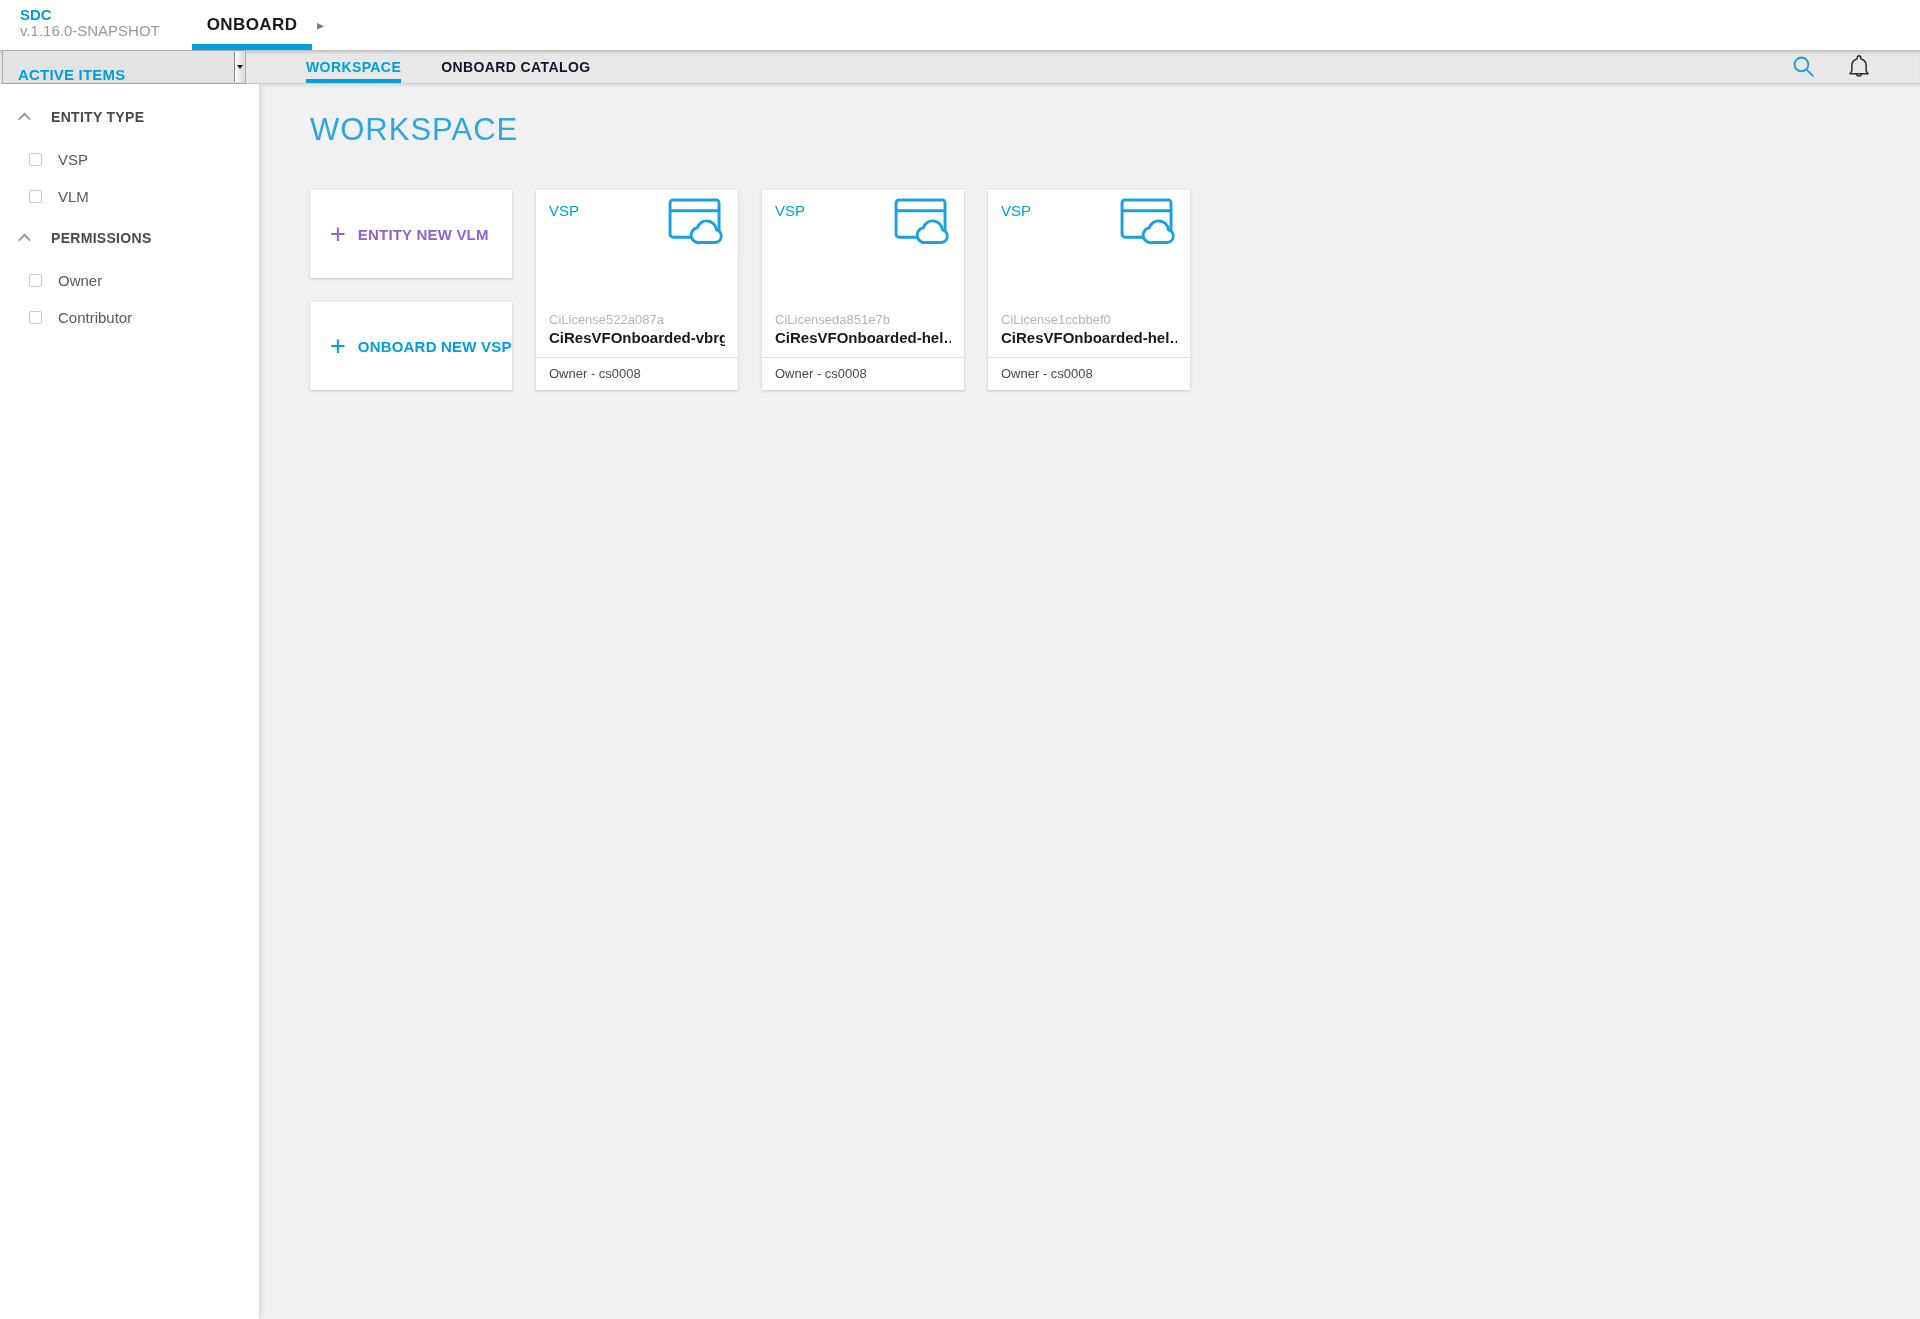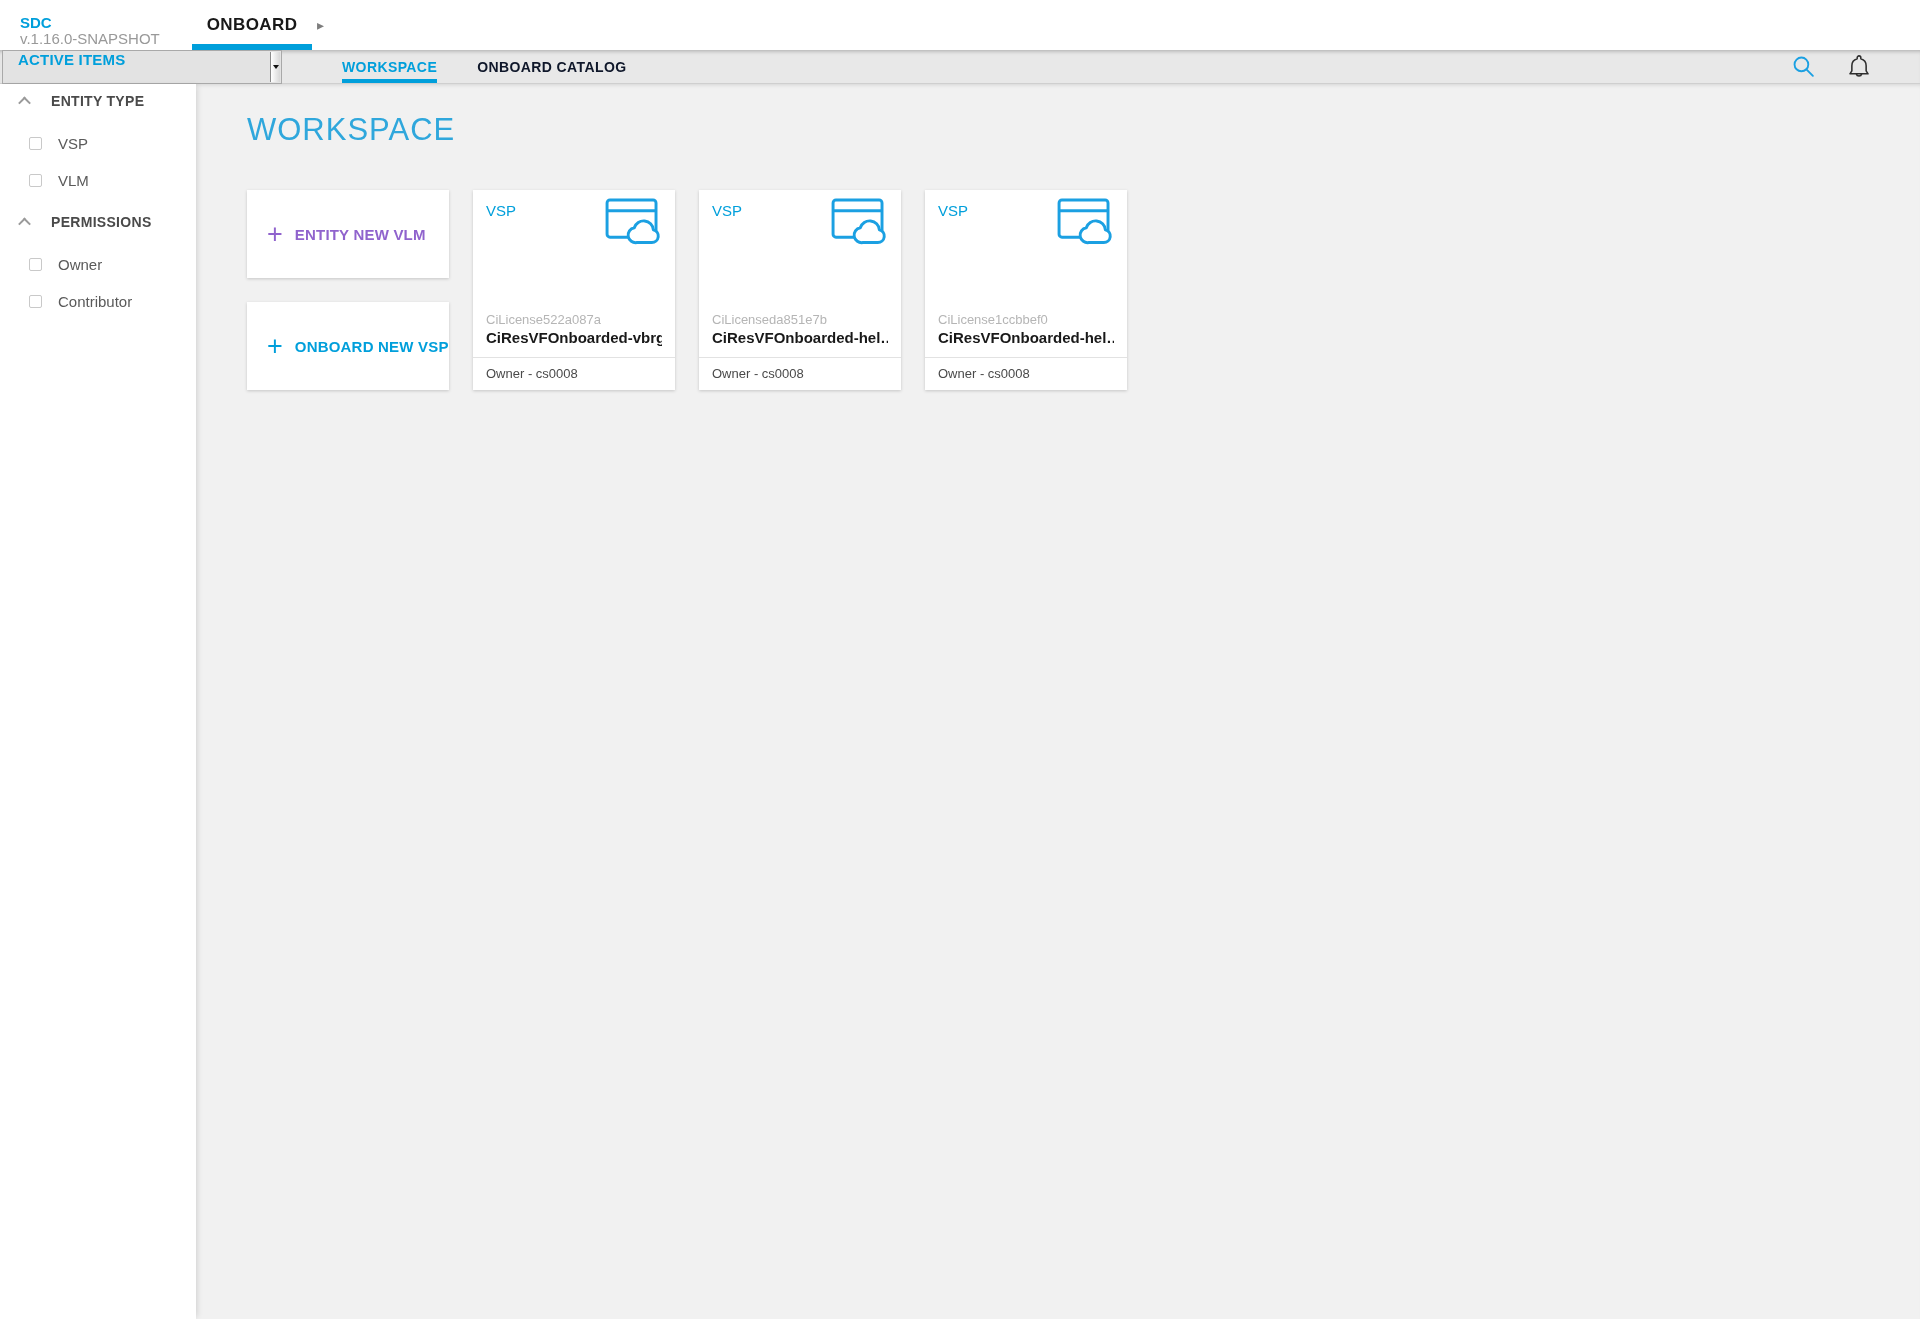--- a/index.html
+++ b/index.html
@@ -6,36 +6,36 @@
   html,body { width:1920px; height:1319px; }
   body {
     font-family:"Liberation Sans","DejaVu Sans",sans-serif;
     background:#ffffff; overflow:hidden;
     -webkit-font-smoothing:antialiased;
   }
   .app { position:relative; width:1920px; height:1319px; display:flex; flex-direction:column; }
 
   
   .top-header { position:relative; height:50px; background:#ffffff; flex:0 0 auto; }
-  .logo { position:absolute; left:20px; top:14px; cursor:pointer; }
+  .logo { position:absolute; left:20px; top:6px; cursor:pointer; }
   .logo-title { color:#009fdb; font-size:15px; font-weight:700; line-height:17px; }
   .logo-version { color:#999999; font-size:15px; line-height:15px; }
   .top-tab { position:absolute; left:192px; top:0; width:120px; height:50px;
     display:flex; align-items:center; justify-content:center; cursor:pointer;text-align:center; }
   .top-tab-label { color:#191919; font-size:17px; font-weight:700; letter-spacing:.4px; }
   .top-tab-underline { position:absolute; left:0; bottom:0; width:100%; height:6px; background:#009fdb; }
   .top-tab-arrow { position:absolute; left:317px; top:14px; color:#7d7d7d; font-size:14px;
     line-height:22px; cursor:pointer; }
 
   
   .subnav-row { height:34px; flex:0 0 auto; display:flex; background:#e8e8e8;
     border-bottom:1px solid #cfcfcf;
     box-shadow:inset 0 4px 4px -3px rgba(0,0,0,.28); }
-  .filter-select { width:280px; margin-left:2px; height:34px; background:#e3e3e3;
-    border:1px solid #a9a9a9; display:flex; align-items:flex-start; cursor:pointer;
+  .filter-select { width:244px; margin-left:2px; height:34px; background:#e3e3e3;
+    border:1px solid #a9a9a9; display:flex; align-items:flex-end; cursor:pointer;
     position:relative; flex:0 0 auto; }
   .filter-select-label { color:#009fdb; font-size:15px; font-weight:600; margin-left:15px;
     letter-spacing:.2px; }
   .filter-select-arrowstrip { position:absolute; right:1px; top:1px; bottom:1px; width:10px;
     background:linear-gradient(to right,#ffffff,#d8d8d8); border-left:1px solid #8a8a8a;
     display:flex; align-items:center; justify-content:center; }
   .caret-down { width:0; height:0; border-left:3px solid transparent;
     border-right:3px solid transparent; border-top:4px solid #111; }
   .subnav-bar { flex:1; display:flex; align-items:stretch; position:relative; }
   .subnav-tabs { display:flex; margin-left:60px; }
@@ -44,21 +44,21 @@
   .subnav-tab.active { color:#009fdb; }
   .subnav-tab.active::after { content:""; position:absolute; left:0; right:0; bottom:0;
     height:4px; background:#009fdb; }
   .subnav-icons { position:absolute; right:48px; top:0; bottom:0; display:flex;
     align-items:center; gap:30px; }
   .icon-btn { width:26px; height:26px; display:flex; align-items:center; justify-content:center;
     cursor:pointer; }
 
   
   .content-row { flex:1; display:flex; min-height:0; }
-  .sidebar { width:196px; flex:0 0 auto; background:#ffffff; padding:8px 0 0 20px;
+  .sidebar { width:259px; flex:0 0 auto; background:#ffffff; padding:24px 0 0 20px;
     box-shadow:3px 0 6px -2px rgba(0,0,0,.14); z-index:2; }
   .side-section { margin-bottom:14px; }
   .side-header { display:flex; align-items:center; cursor:pointer; margin-bottom:14px; }
   .chevron-up { width:9px; height:9px; border-left:2px solid #9a9a9a; border-top:2px solid #9a9a9a;
     transform:rotate(45deg) translate(1px,1px); flex:0 0 auto; }
   .side-header-title { margin-left:22px; color:#4a4a4a; font-size:14px; font-weight:700;
     letter-spacing:.3px; line-height:19px; max-width:152px; }
   .side-item { display:flex; align-items:center; margin-left:9px; height:37px; cursor:pointer; }
   .checkbox { width:13px; height:13px; border:1px solid #c9c9c9; border-radius:2px;
     background:#ffffff; flex:0 0 auto; }

